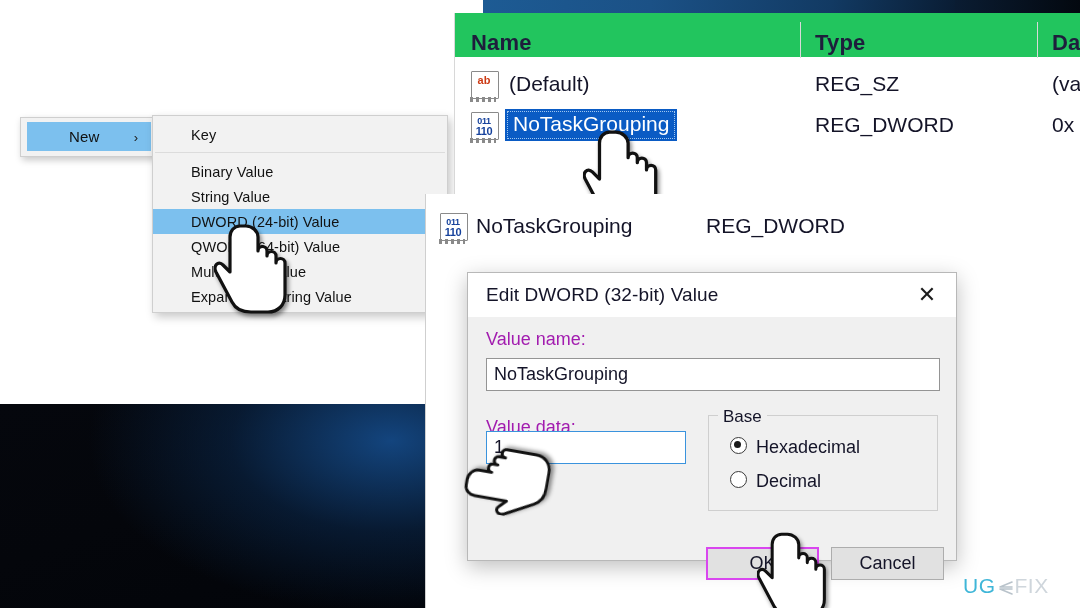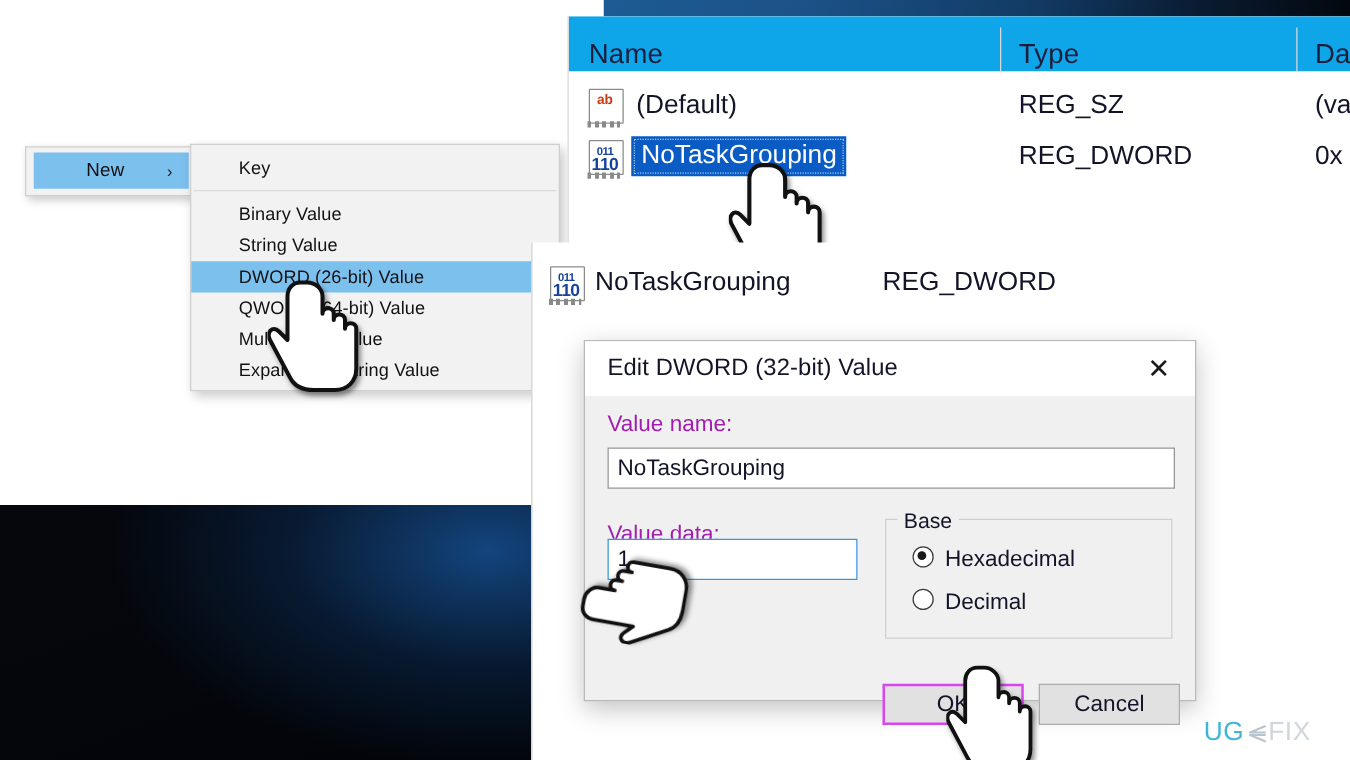--- a/index.html
+++ b/index.html
@@ -61,21 +61,21 @@
   .ctx-item.sel{background:#7cc0ee;}
   .ctx-sep{height:1px;background:#dcdcdc;margin:5px 2px 6px 2px;}
 
   
   .reg1{
     position:absolute;left:454px;top:13px;width:626px;height:193px;
     background:#ffffff;border:1px solid #d8d8d8;border-top:none;border-right:none;
     overflow:hidden;
   }
   .reg1 .hdr{
-    position:absolute;left:0;top:0;width:100%;height:44px;background:#0ea5e9;
+    position:absolute;left:0;top:0;width:100%;height:44px;background:#22c55e;font-weight:bold;
   }
   .reg1 .hdr .cell{
     position:absolute;top:17px;font-size:22px;color:#1e1e3c;letter-spacing:.2px;
   }
   .reg1 .hdr .c1{left:16px;}
   .reg1 .hdr .c2{left:360px;}
   .reg1 .hdr .c3{left:597px;}
   .reg1 .hdr .div{position:absolute;top:9px;width:1px;height:36px;background:#d9d9d9;}
   .reg1 .hdr .d1{left:345px;}
   .reg1 .hdr .d2{left:582px;}
@@ -101,21 +101,21 @@
   }
   .ico .lbl{
     position:absolute;left:4px;top:3px;width:22px;height:13px;
     font-size:11px;font-weight:700;line-height:13px;text-align:center;
     font-family:"Liberation Sans", sans-serif;
   }
   .ico.ab .lbl{color:#cc3a14;}
   .ico.bin .lbl{color:#16429c;font-size:9px;letter-spacing:-.4px;}
   .ico.bin .lbl2{
     position:absolute;left:4px;top:13px;width:22px;height:12px;
-    font-size:14px;font-weight:700;line-height:12px;text-align:center;color:#16429c;letter-spacing:-.4px;
+    font-size:11px;font-weight:700;line-height:12px;text-align:center;color:#16429c;letter-spacing:-.4px;
   }
 
   
   .reg2{
     position:absolute;left:425px;top:194px;width:655px;height:414px;
     background:#ffffff;border-left:1px solid #cfcfcf;overflow:hidden;
   }
   .reg2 .row{position:absolute;left:0;top:14px;width:100%;height:40px;}
   .reg2 .row .nm{position:absolute;left:50px;top:6px;font-size:21px;color:#141428;white-space:nowrap;}
   .reg2 .row .ty{position:absolute;left:280px;top:6px;font-size:21px;color:#141428;white-space:nowrap;}
@@ -214,21 +214,21 @@
           <span>Key</span>
         </div>
       <div class="ctx-sep"></div>
       <div class="ctx-item">
           <span>Binary Value</span>
         </div>
       <div class="ctx-item">
           <span>String Value</span>
         </div>
       <div class="ctx-item sel">
-          <span>DWORD (26-bit) Value</span>
+          <span>DWORD (24-bit) Value</span>
         </div>
       <div class="ctx-item">
           <span>QWORD (64-bit) Value</span>
         </div>
       <div class="ctx-item">
           <span>Multi-String Value</span>
         </div>
       <div class="ctx-item">
           <span>Expandable String Value</span>
         </div>

